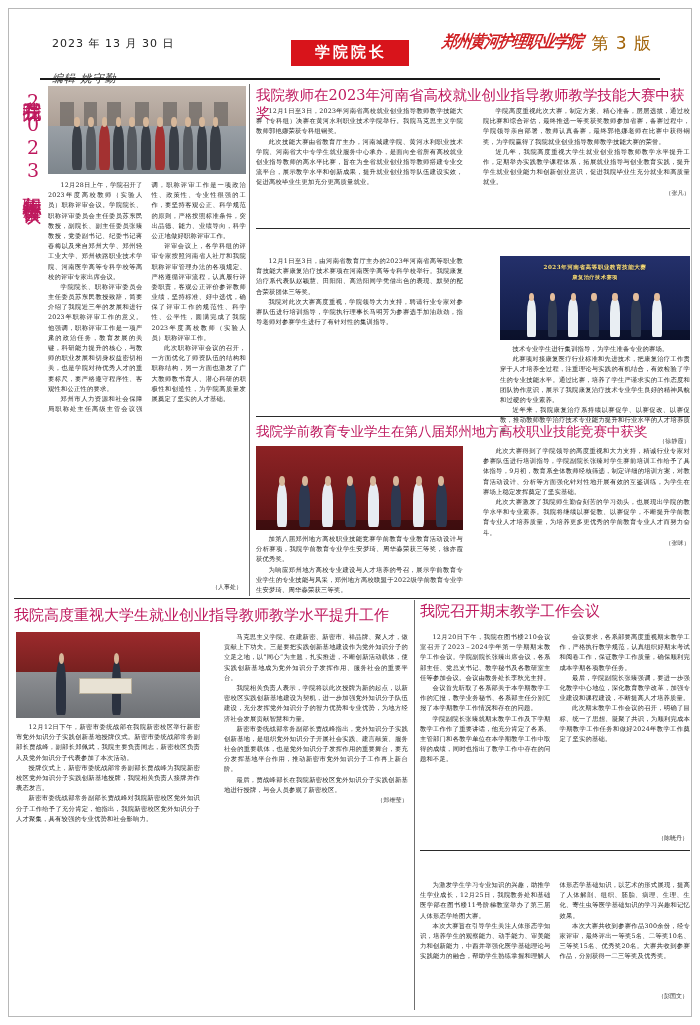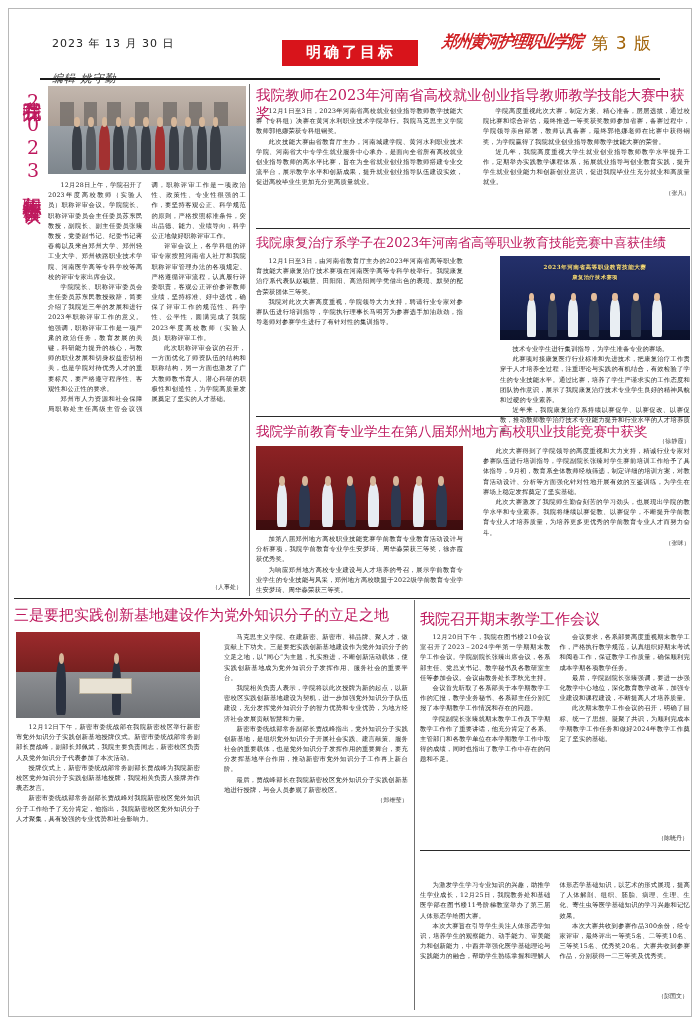--- a/index.html
+++ b/index.html
@@ -178,21 +178,21 @@
 <body>
 
 <div class="page">
   <div class="page-frame"></div>
 
   <div class="masthead">
     <div class="mh-date-wrap">
       <div class="mh-date">2023 年 13 月 30 日</div>
       <div class="mh-editor">编辑  姚守勤</div>
     </div>
-    <div class="mh-section">明确了目标</div>
+    <div class="mh-section">学院院长</div>
     <div class="mh-right">
       <div class="mh-logo">郑州黄河护理职业学院</div>
       <div class="mh-pageno">第 3 版</div>
     </div>
   </div>
   <div class="mh-rule"></div>
 
   <div style="position:absolute; left:14px; top:86px; width:232px; height:510px;">
 
     <div class="hl" style="position:absolute; left:0; top:0; width:30px; height:500px;
@@ -242,21 +242,20 @@
     </div>
     <div style="position:absolute; right:0; top:22px; width:207px;" class="body-cols">
       <p>学院高度重视此次大赛，制定方案、精心准备，层层选拔，通过校院比赛和综合评估，最终推选一等奖获奖教师参加省赛，备赛过程中，学院领导亲自部署，教师认真备赛，最终郭艳娜老师在比赛中获得铜奖，为学院赢得了我院就业创业指导教师教学技能大赛的荣誉。</p>
       <p>近几年，我院高度重视大学生就业创业指导教师教学水平提升工作，定期举办实践教学课程体系，拓展就业指导与创业教育实践，提升学生就业创业能力和创新创业意识，促进我院毕业生充分就业和高质量就业。</p>
       <div class="byline">（张凡）</div>
     </div>
   </div>
   <div class="rule-med" style="position:absolute; left:256px; top:228px; width:434px;"></div>
 
   <div style="position:absolute; left:256px; top:232px; width:434px; height:184px;">
-    <div class="hl" style="font-size:13px; margin-top:3px;">我院康复治疗系学子在2023年河南省高等职业教育技能竞赛中喜获佳绩</div>
 
     <div class="photo stage" style="position:absolute; right:0; top:24px; width:190px; height:84px;">
       <div class="sky"></div>
       <div class="banner">
         <div>2023年河南省高等职业教育技能大赛</div>
         <div class="l2">康复治疗技术赛项</div>
       </div>
       <div class="floor"></div>
       <div class="person" style="left:14%"></div>
       <div class="person d" style="left:25%"></div>
@@ -304,21 +303,21 @@
     <div style="position:absolute; right:0; top:26px; width:207px;" class="body-cols">
       <p>此次大赛得到了学院领导的高度重视和大力支持，精诚行业专家对参赛队伍进行培训指导，学院副院长张臻对学生赛前培训工作给予了具体指导，9月初，教育系全体教师经核筛选，制定详细的培训方案，对教育活动设计、分析等方面强化针对性地开展有效的互鉴训练，为学生在赛场上稳定发挥奠定了坚实基础。</p>
       <p>此次大赛激发了我院师生勤奋刻苦的学习劲头，也展现出学院的教学水平和专业素养。我院将继续以赛促教、以赛促学，不断提升学前教育专业人才培养质量，为培养更多更优秀的学前教育专业人才而努力奋斗。</p>
       <div class="byline">（张咪）</div>
     </div>
   </div>
 
   <div style="position:absolute; left:14px; top:598px; width:676px; height:1px; background:#2a2a2a;"></div>
 
   <div style="position:absolute; left:14px; top:602px; width:396px; height:408px;">
-    <div class="hl" style="font-size:15px; margin-top:4px;">三是要把实践创新基地建设作为党外知识分子的立足之地</div>
+    <div class="hl" style="font-size:15px; margin-top:4px;">我院高度重视大学生就业创业指导教师教学水平提升工作</div>
 
     <div class="photo" style="position:absolute; left:2px; top:30px; width:184px; height:86px;">
       <div class="bldg" style="background:linear-gradient(#9c2a2c,#76201f);"></div>
       <div class="ground" style="background:linear-gradient(#8d8f93,#6e7175);"></div>
       <div class="person" style="left:22%; height:62%; background:#2b3240;"></div>
       <div class="person" style="left:52%; height:62%; background:#2b3240;"></div>
       <div style="position:absolute; left:34%; bottom:28%; width:28%; height:16%;
                   background:#e8e2d4; border:1px solid #b8ae9a;"></div>
     </div>
 
@@ -333,21 +332,21 @@
       <p>我院相关负责人表示，学院将以此次授牌为新的起点，以新密校区实践创新基地建设为契机，进一步加强党外知识分子队伍建设，充分发挥党外知识分子的智力优势和专业优势，为地方经济社会发展贡献智慧和力量。</p>
       <p>新密市委统战部常务副部长贾战峰指出，党外知识分子实践创新基地，是组织党外知识分子开展社会实践、建言献策、服务社会的重要载体，也是党外知识分子发挥作用的重要舞台，要充分发挥基地平台作用，推动新密市党外知识分子工作再上新台阶。</p>
       <p>最后，贾战峰部长在我院新密校区党外知识分子实践创新基地进行授牌，与会人员参观了新密校区。</p>
       <div class="byline">（郑维莹）</div>
     </div>
   </div>
 
   <div style="position:absolute; left:414px; top:600px; width:1px; height:410px; background:#6f6f6f;"></div>
 
   <div style="position:absolute; left:420px; top:602px; width:270px; height:246px;">
-    <div class="hl" style="font-size:15px; margin-top:8px;">我院召开期末教学工作会议</div>
+    <div class="hl" style="font-size:15px; margin-top:0;">我院召开期末教学工作会议</div>
     <div class="body-cols" style="position:absolute; left:0; top:30px; width:270px; height:200px;
          column-count:2; column-gap:9px;">
       <p>12月20日下午，我院在图书楼210会议室召开了2023－2024学年第一学期期末教学工作会议。学院副院长张臻出席会议，各系部主任、党总支书记、教学秘书及各教研室主任等参加会议。会议由教务处长李秋光主持。</p>
       <p>会议首先听取了各系部关于本学期教学工作的汇报，教学业务秘书、各系部主任分别汇报了本学期教学工作情况和存在的问题。</p>
       <p>学院副院长张臻就期末教学工作及下学期教学工作作了重要讲话，他充分肯定了各系、主管部门和各教学单位在本学期教学工作中取得的成绩，同时也指出了教学工作中存在的问题和不足。</p>
       <p>会议要求，各系部要高度重视期末教学工作，严格执行教学规范，认真组织好期末考试和阅卷工作，保证教学工作质量，确保顺利完成本学期各项教学任务。</p>
       <p>最后，学院副院长张臻强调，要进一步强化教学中心地位，深化教育教学改革，加强专业建设和课程建设，不断提高人才培养质量。</p>
       <p>此次期末教学工作会议的召开，明确了目标、统一了思想、凝聚了共识，为顺利完成本学期教学工作任务和做好2024年教学工作奠定了坚实的基础。</p>
     </div>
     <div class="byline" style="position:absolute; right:2px; top:232px; width:120px;">（陈晓丹）</div>

